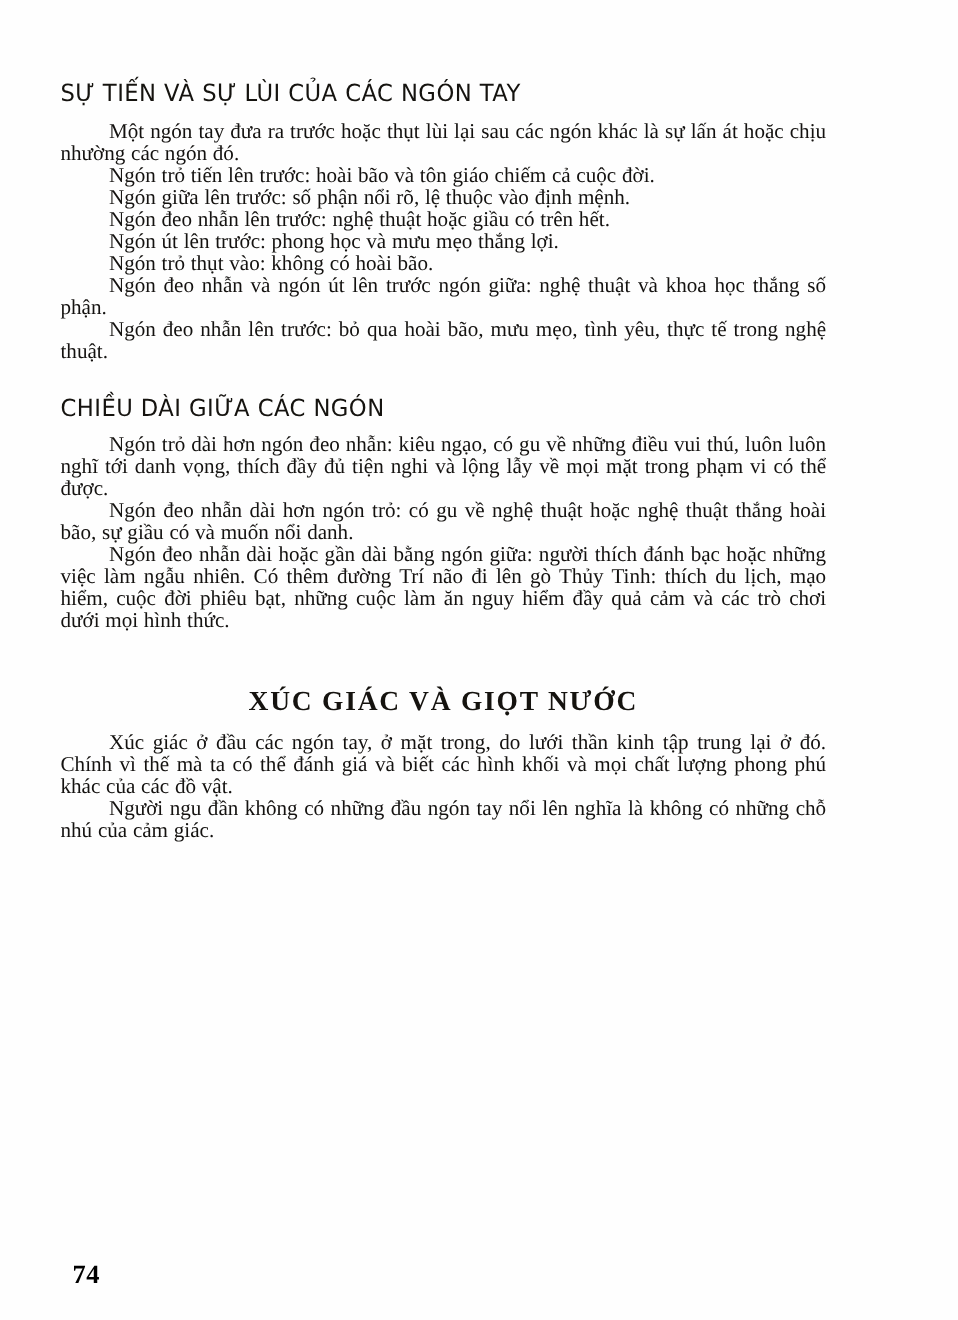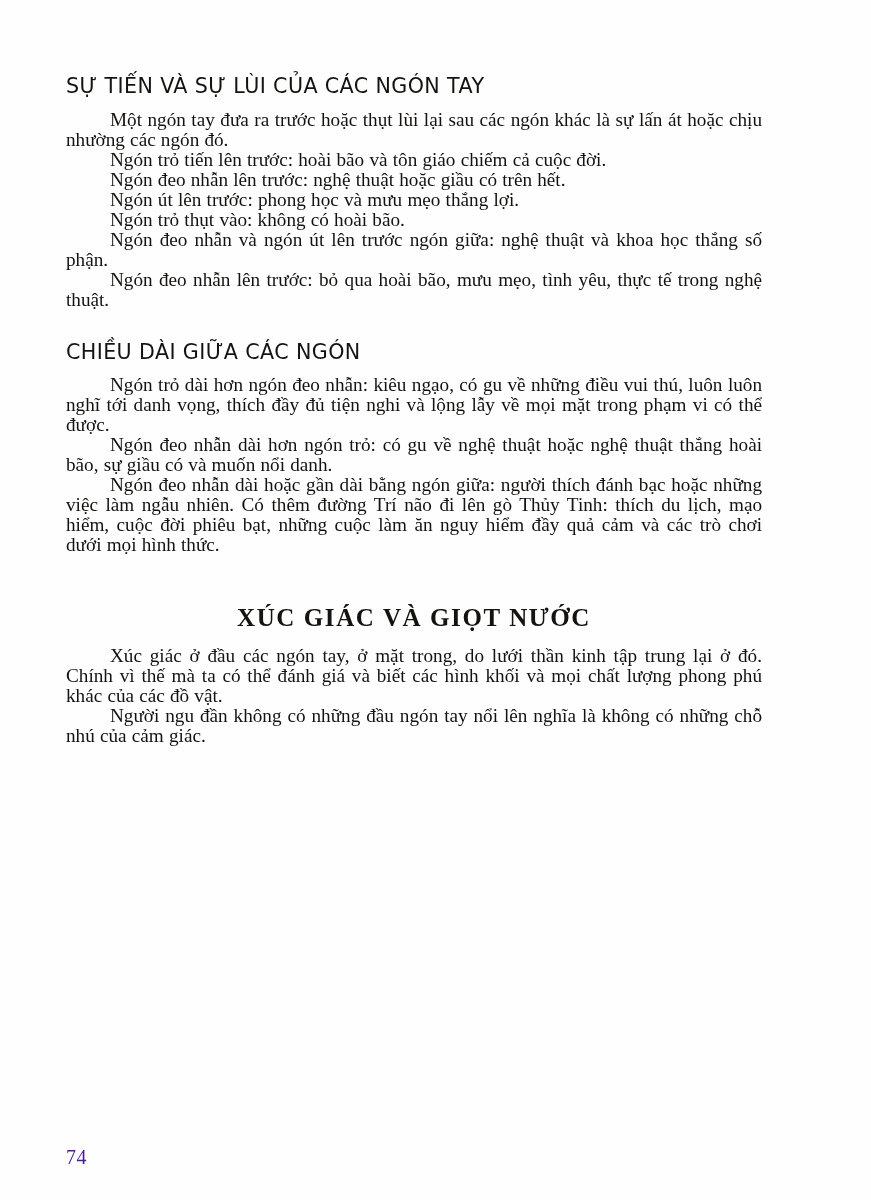--- a/index.html
+++ b/index.html
@@ -14,21 +14,21 @@
     width: 871px;
     height: 1200px;
     margin: 0 auto;
     background: #fefefe;
     overflow: hidden;
     box-sizing: border-box;
   }
 
   #content {
     position: absolute;
-    left: 66px;
+    left: 55px;
     top: 74px;
     width: 696px;
   }
 
   
   .section-heading {
     font-family: "DejaVu Sans", "Liberation Sans", sans-serif;
     font-size: 21.5px;
     font-weight: 400;
     letter-spacing: 0.4px;
@@ -79,23 +79,23 @@
   .para.after-heading {
     margin-top: 11px;
   }
 
   
   #page-number {
     position: absolute;
     left: 66px;
     top: 1146px;
     font-family: "Liberation Serif", "DejaVu Serif", serif;
-    font-size: 20px;
-    font-weight: 400;
-    color: #4c1d95;
+    font-size: 24px;
+    font-weight: 700;
+    color: #000000;
     letter-spacing: 0.5px;
   }
 
   
   #paper-tone {
     position: absolute;
     inset: 0;
     background: #ffffff;
     pointer-events: none;
     z-index: -1;
@@ -108,20 +108,21 @@
   <div id="paper-tone"></div>
 
   <div id="content">
 
     <h2 class="section-heading heading-gap-top-1">SỰ TIẾN VÀ SỰ LÙI CỦA CÁC NGÓN TAY</h2>
 
     <p class="para after-heading">Một ngón tay đưa ra trước hoặc thụt lùi lại sau các ngón khác là sự lấn át hoặc chịu nhường các ngón đó.</p>
 
     <p class="para">Ngón trỏ tiến lên trước: hoài bão và tôn giáo chiếm cả cuộc đời.</p>
 
+    <p class="para">Ngón giữa lên trước: số phận nổi rõ, lệ thuộc vào định mệnh.</p>
 
     <p class="para">Ngón đeo nhẫn lên trước: nghệ thuật hoặc giầu có trên hết.</p>
 
     <p class="para">Ngón út lên trước: phong học và mưu mẹo thắng lợi.</p>
 
     <p class="para">Ngón trỏ thụt vào: không có hoài bão.</p>
 
     <p class="para">Ngón đeo nhẫn và ngón út lên trước ngón giữa: nghệ thuật và khoa học thắng số phận.</p>
 
     <p class="para">Ngón đeo nhẫn lên trước: bỏ qua hoài bão, mưu mẹo, tình yêu, thực tế trong nghệ thuật.</p>

